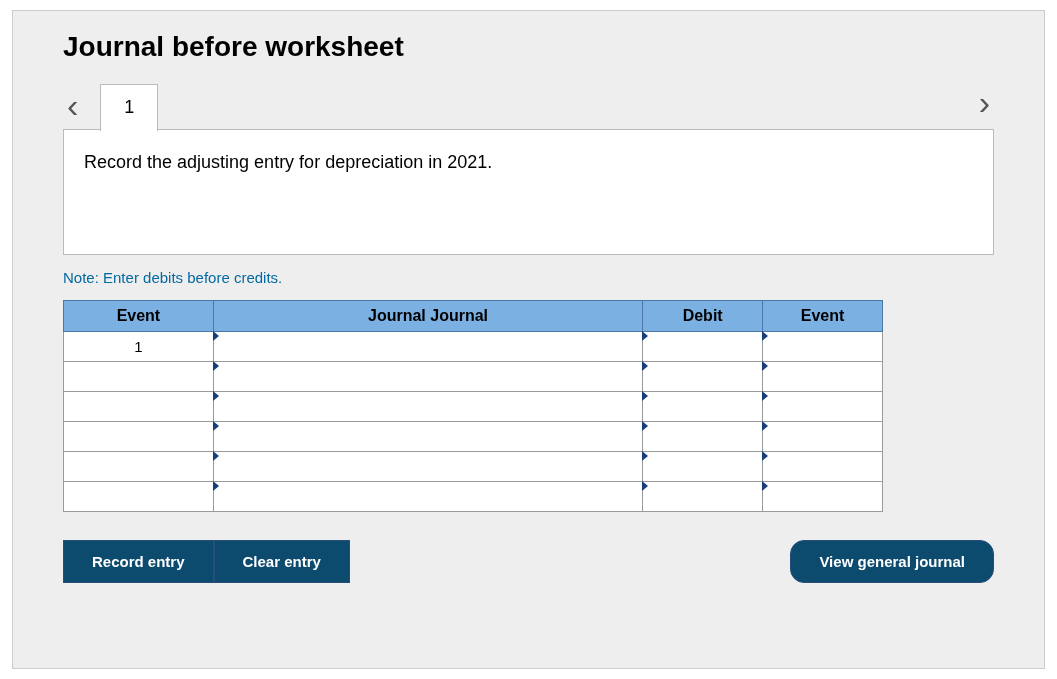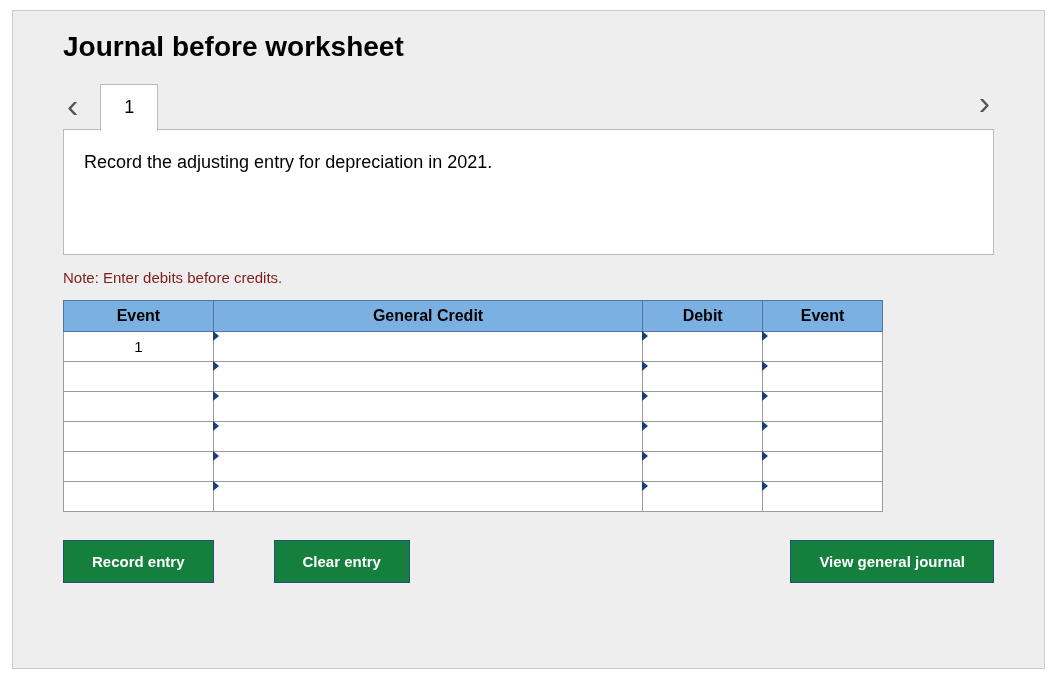--- a/index.html
+++ b/index.html
@@ -62,21 +62,21 @@
   .desc-box{
     background:#fff;
     border:1px solid #bbb;
     box-sizing:border-box;
     padding:22px 20px;
     font-size:18px;
     color:#000000;
     height:126px;
   }
   .note{
-    color:#7f1d1d;
+    color:#0369a1;
     font-size:15px;
     margin:14px 0 14px 0;
   }
   
   .tbl-wrap{
     width:820px;
   }
   table.grid{
     border-collapse:collapse;
     width:100%;
@@ -119,31 +119,31 @@
   col.c-gj{width:430px;}
   col.c-d{width:120px;}
   col.c-c{width:120px;}
   
   .btn-row{
     margin-top:28px;
     display:flex;
     align-items:center;
   }
   .btn{
-    background:#15803d;
+    background:#0c4a6e;
     color:#fff;
     font-weight:bold;
     font-size:15px;
     border:1px solid #274e7a;
     padding:12px 28px;
     cursor:pointer;
     font-family:Arial,Helvetica,sans-serif;
   }
-  .btn + .btn{margin-left:60px;}
-  .btn.right{margin-left:auto;}
+  .btn + .btn{}
+  .btn.right{margin-left:auto;border-radius:14px;}
 </style>
 </head>
 <body>
 
 <div class="panel">
 
   <div class="title">Journal before worksheet</div>
 
   <div class="nav-row">
     <span class="nav-arrow">‹</span>
@@ -159,21 +159,21 @@
     <table class="grid">
       <colgroup>
         <col class="c-event">
           <col class="c-gj">
           <col class="c-d">
           <col class="c-c">
       </colgroup>
       <thead>
         <tr>
           <th>Event</th>
-          <th>General Credit</th>
+          <th>Journal Journal</th>
           <th>Debit</th>
           <th>Event</th>
         </tr>
       </thead>
       <tbody>
         <tr>
           <td>1</td>
           <td class="editable"><span class="marker"></span><span></span></td>
           <td class="editable"><span class="marker"></span><span></span></td>
           <td class="editable"><span class="marker"></span><span></span></td>

